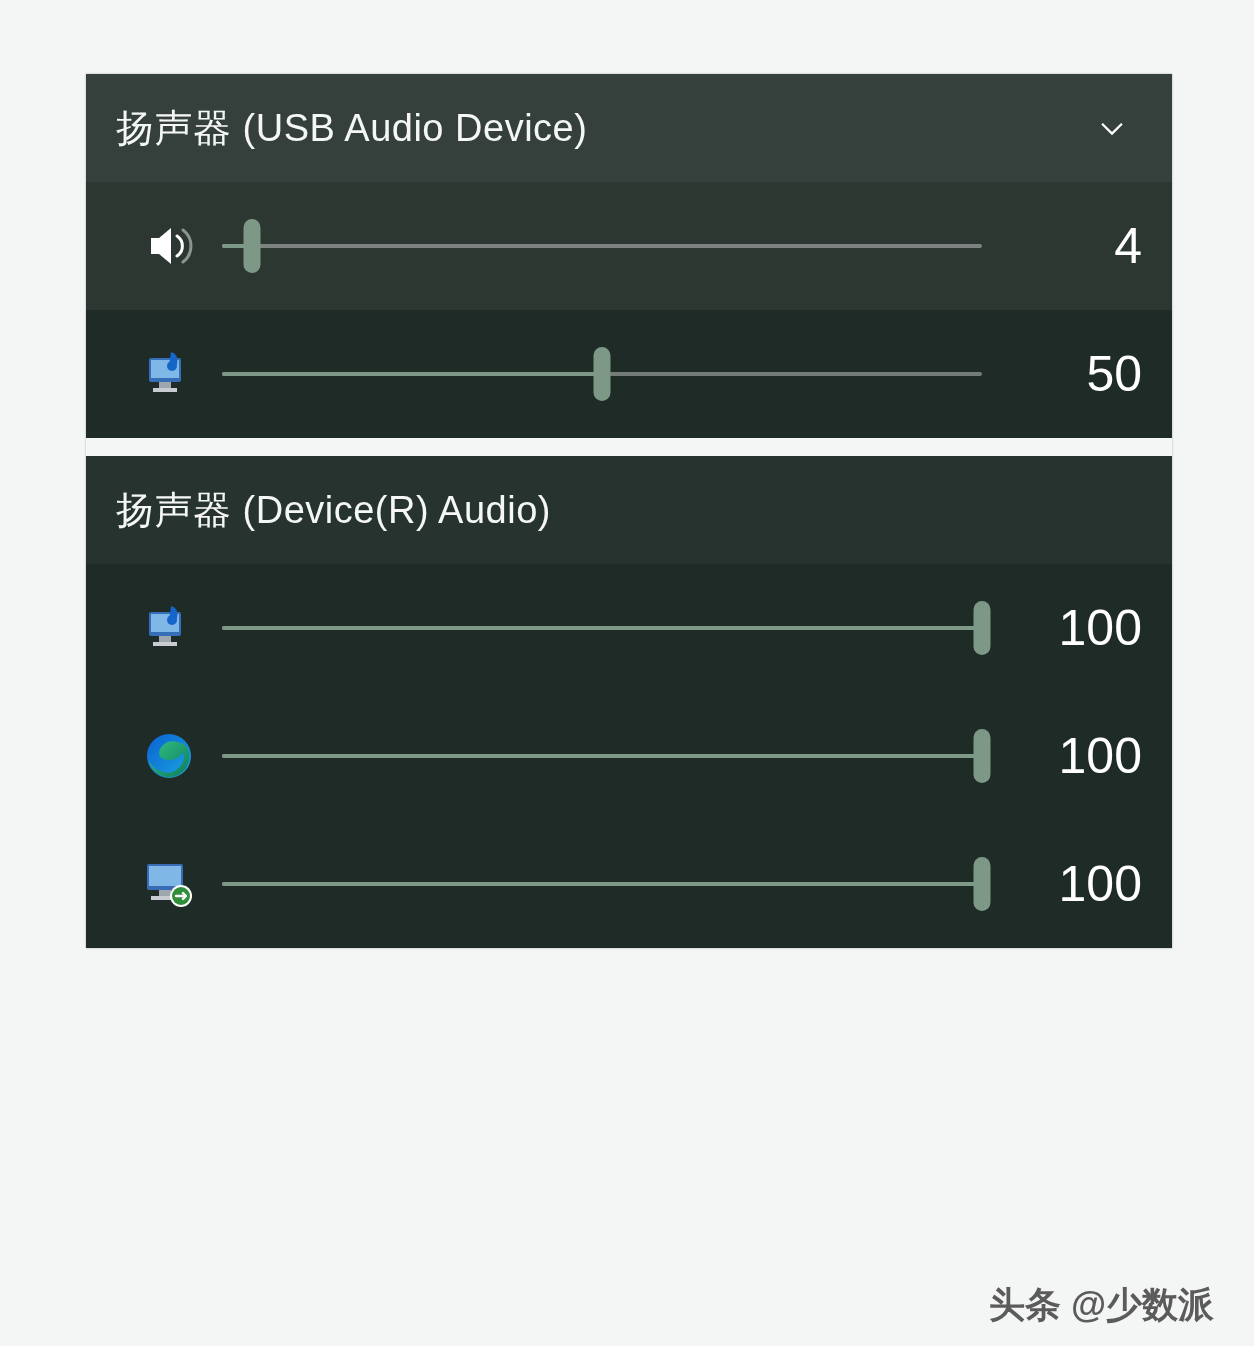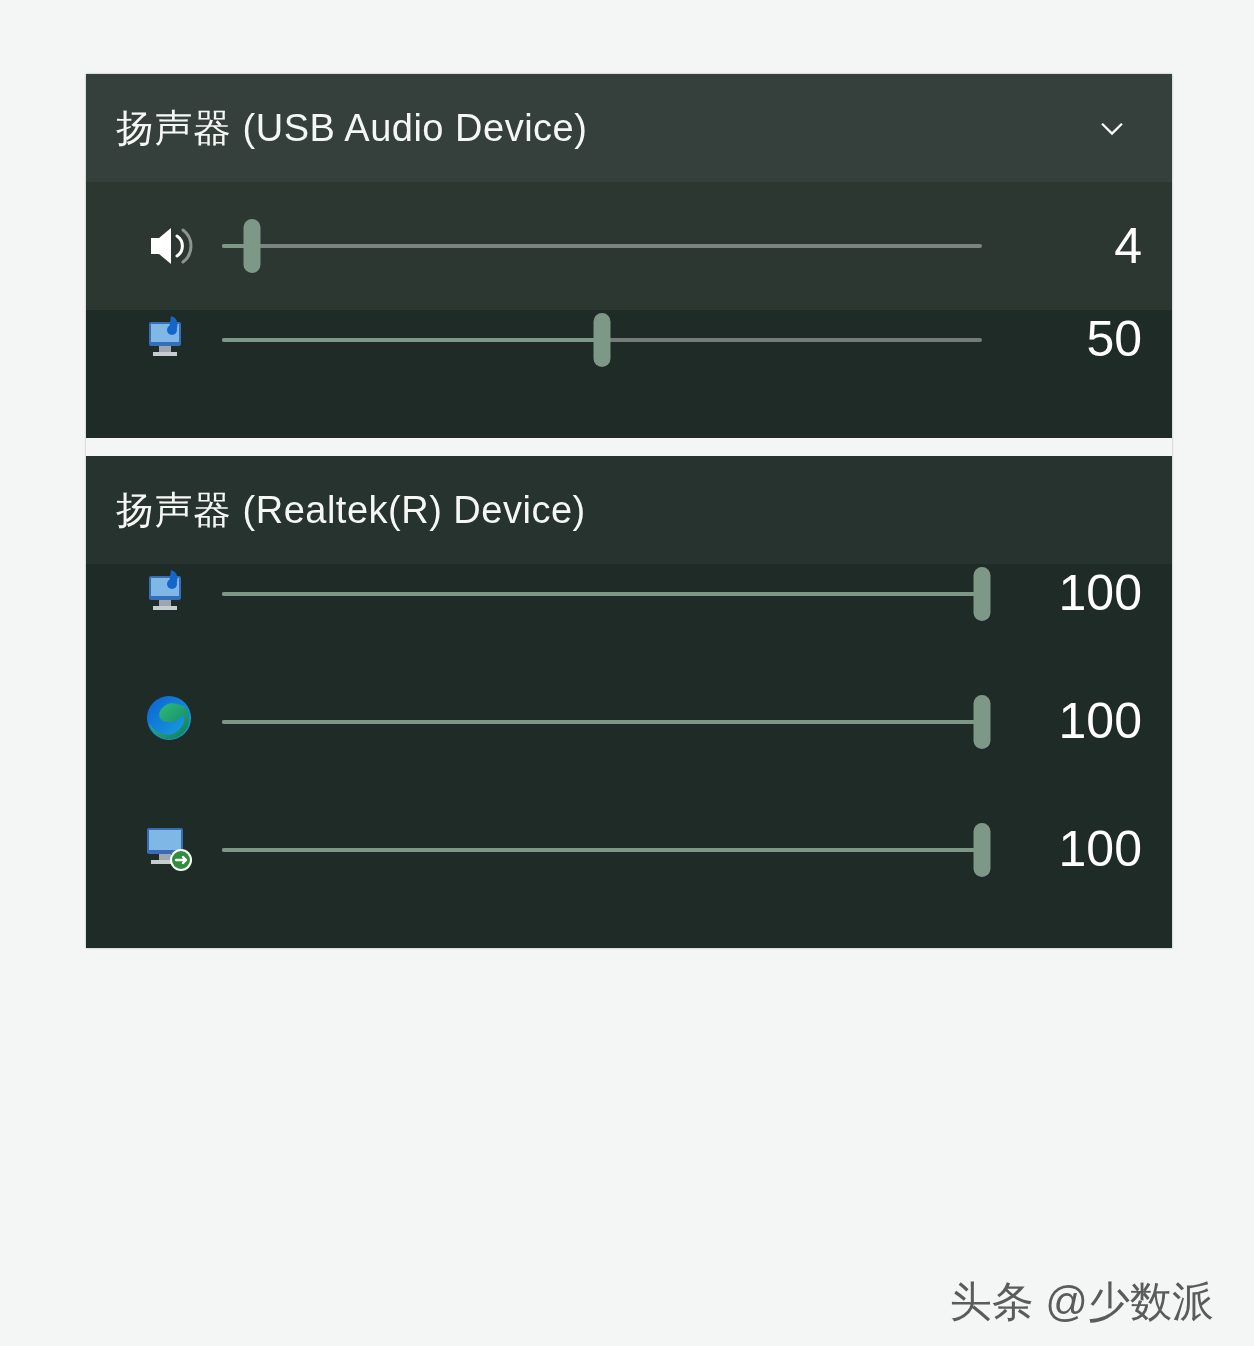--- a/index.html
+++ b/index.html
@@ -3,31 +3,31 @@
 <meta charset="utf-8">
 <style>
 html,body{margin:0;padding:0;background:#f4f6f5;font-family:"Segoe UI","Microsoft YaHei",sans-serif}
 .page{width:1254px;height:1346px;position:relative;background:#f4f6f5}
 .panel{position:absolute;left:86px;top:74px;width:1086px;background:#1f2b26;color:#fff;box-shadow:0 0 2px rgba(0,0,0,.3)}
 .sec{}
 .dev-header{display:flex;align-items:center;height:108px;padding:0 30px 0 30px;background:rgba(255,255,255,0.10)}
 .dev-header.sec2{background:rgba(255,255,255,0.04)}
 .dev-title{font-size:38px;font-weight:400;color:#f5f7f5;letter-spacing:.5px;flex:1}
 .master-row{display:flex;align-items:center;height:128px;padding:0 30px 0 30px;background:rgba(255,255,255,0.06)}
-.sub-row{display:flex;align-items:flex-start;height:128px;padding:0 30px 0 30px;background:transparent}
+.sub-row{display:flex;align-items:center;height:128px;padding:0 30px 0 30px;background:transparent}
 .icon-cell{width:106px;display:flex;align-items:center;justify-content:center}
 .icon-cell svg{display:block}
 .track{position:relative;flex:1;height:60px;display:flex;align-items:center}
 .bar{position:absolute;left:0;right:0;height:4px;background:rgba(255,255,255,0.38);border-radius:2px}
 .fill{position:absolute;left:0;height:4px;background:#7e9887;border-radius:2px}
 .thumb{position:absolute;width:17px;height:54px;background:#7e9887;border-radius:9px;transform:translateX(-50%)}
 .val{width:150px;text-align:right;font-size:50px;color:#fff;font-weight:400;padding-left:10px}
 .gap{height:18px;background:#f4f6f5}
 .chev{width:60px;height:60px;display:flex;align-items:center;justify-content:center}
-.wm{position:absolute;bottom:16px;right:40px;font-size:42px;color:#5b5b5b;font-weight:400}
+.wm{position:absolute;bottom:16px;right:40px;font-size:36px;color:#5b5b5b;font-weight:700}
 </style>
 </head>
 <body>
 
 <div class="page">
 
   <div class="panel">
 
     <div class="sec">
       <div class="dev-header">
@@ -72,21 +72,21 @@
           <div class="thumb" style="left:50%"></div>
         </div>
         <span class="val">50</span>
       </div>
     </div>
 
     <div class="gap"></div>
 
     <div class="sec">
       <div class="dev-header sec2">
-        <span class="dev-title">扬声器 (Realtek(R) Device)</span>
+        <span class="dev-title">扬声器 (Device(R) Audio)</span>
       </div>
 
 
       <div class="sub-row">
         <span class="icon-cell">
           <svg width="56" height="56" viewBox="0 0 56 56">
             <rect x="8" y="12" width="32" height="24" rx="2" fill="#356fb7"></rect>
             <rect x="10" y="14" width="28" height="18" fill="#7fb7e6"></rect>
             <rect x="18" y="36" width="12" height="6" fill="#9da7ad"></rect>
             <rect x="12" y="42" width="24" height="4" fill="#c6ccd0"></rect>

